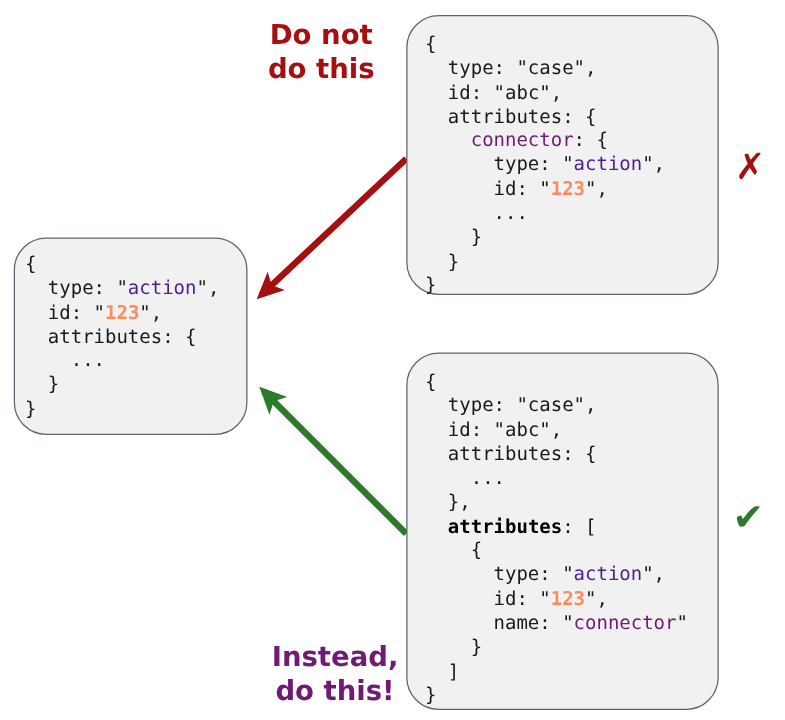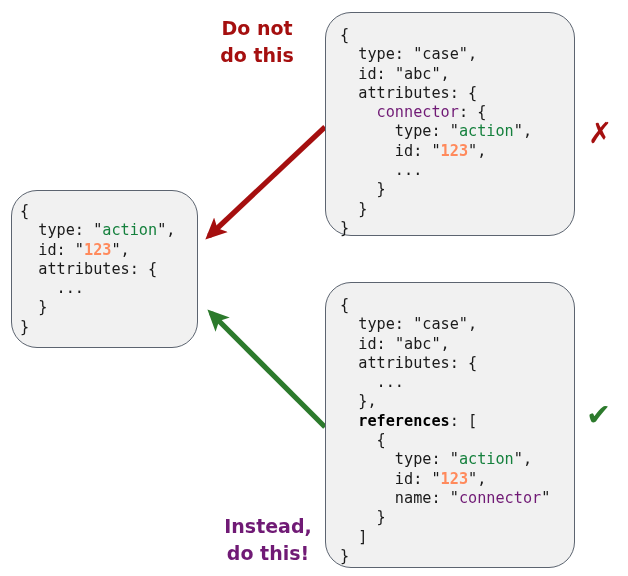--- a/index.html
+++ b/index.html
@@ -36,31 +36,31 @@
   #card-bad .card-code   { left: 14px; top: 13px; }
 
   #card-good     { left: 325px; top: 282px; width: 250px; height: 286px; }
   #card-good .card-code  { left: 14px; top: 13px; }
 
   #card-target   { left: 11px;  top: 190px; width: 187px; height: 158px; }
   #card-target .card-code { left: 8px; top: 11px; }
 
   
   .tok-key-hl { color: #701a75; }
-  .tok-str    { color: #15803d; }
+  .tok-str    { color: #4c1d95; }
   .tok-num    { color: #ff8a5c; font-weight: bold; }
   .tok-bold   { font-weight: bold; color: #000000; }
   .tok-plain  { color: #1a1a1a; }
 
   
   .label {
     position: absolute;
     font-family: "DejaVu Sans", sans-serif;
     font-weight: bold;
-    font-size: 19px;
+    font-size: 22px;
     line-height: 27px;
     text-align: center;
     white-space: pre-line;
   }
   #label-bad  { left: 198px; top: 15px;  width: 118px; color: #a50f0f; }
   #label-good { left: 204px; top: 513px; width: 128px; color: #701a75; }
 
   
   #arrows {
     position: absolute;
@@ -120,21 +120,21 @@
 <span class="tok-plain">}</span></div>
 </div>
 
 <div class="card" id="card-good">
   <div class="card-code"><span class="tok-plain">{</span>
 <span class="tok-plain">  type: </span><span class="tok-plain">"case"</span><span class="tok-plain">,</span>
 <span class="tok-plain">  id: </span><span class="tok-plain">"abc"</span><span class="tok-plain">,</span>
 <span class="tok-plain">  attributes: {</span>
 <span class="tok-plain">    ...</span>
 <span class="tok-plain">  },</span>
-<span class="tok-plain">  </span><span class="tok-bold">references</span><span class="tok-plain">: [</span>
+<span class="tok-plain">  </span><span class="tok-bold">attributes</span><span class="tok-plain">: [</span>
 <span class="tok-plain">    {</span>
 <span class="tok-plain">      type: "</span><span class="tok-str">action</span><span class="tok-plain">",</span>
 <span class="tok-plain">      id: "</span><span class="tok-num">123</span><span class="tok-plain">",</span>
 <span class="tok-plain">      name: "</span><span class="tok-key-hl">connector</span><span class="tok-plain">"</span>
 <span class="tok-plain">    }</span>
 <span class="tok-plain">  ]</span>
 <span class="tok-plain">}</span></div>
 </div>
 
 <div class="card" id="card-target">

